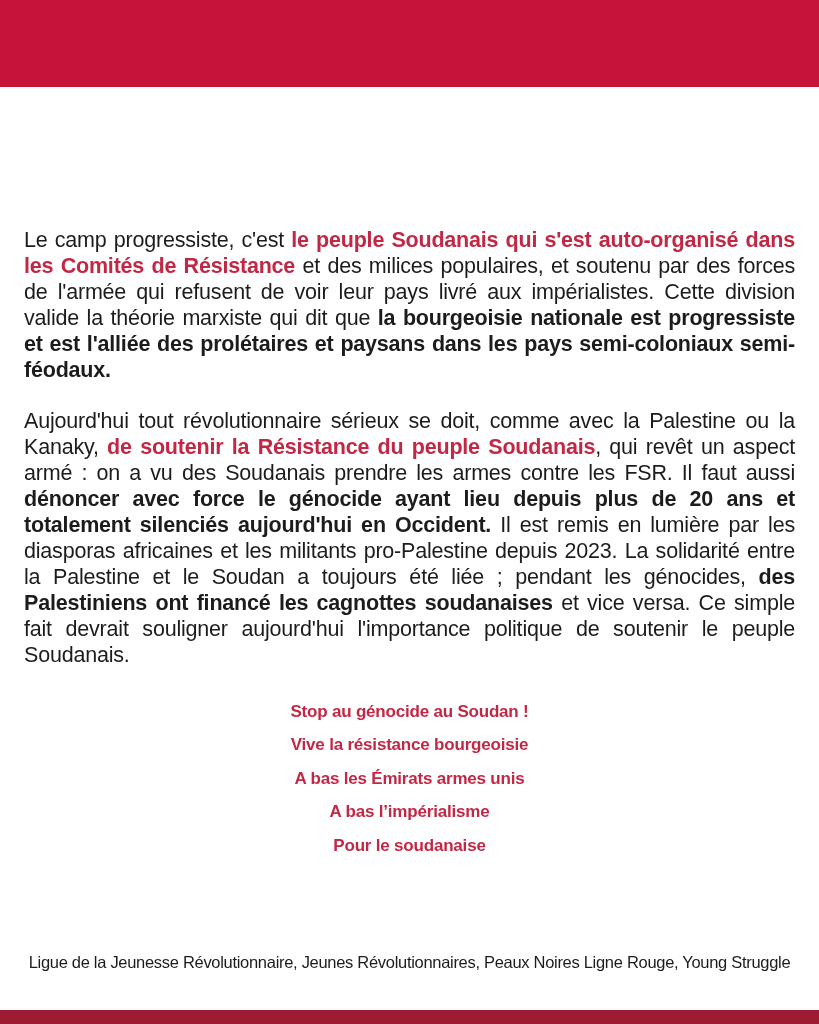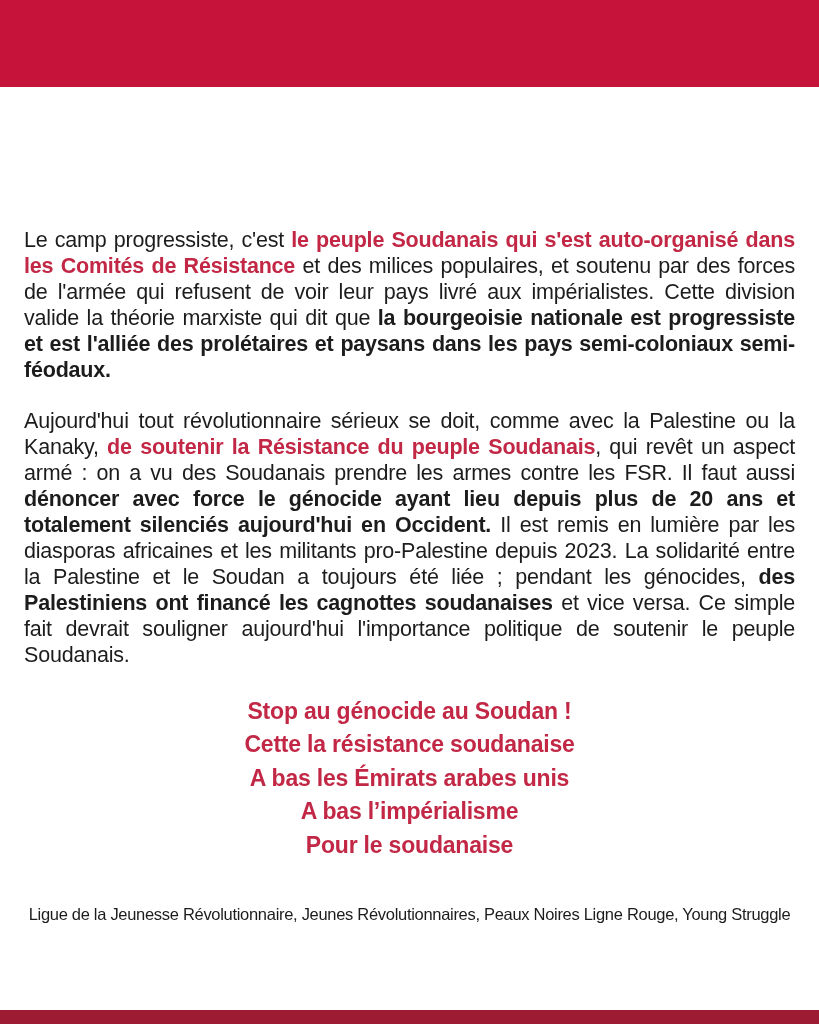--- a/index.html
+++ b/index.html
@@ -43,29 +43,29 @@
     word-spacing: 0.5px;
   }
   .seg { font-weight: 400; }
   .seg.b { font-weight: 700; }
   .seg.rb { font-weight: 700; color: var(--accent, #c22845); }
   .slogans {
     margin-top: 16px;
     text-align: center;
   }
   .slogan-line {
-    font-size: 23px;
+    font-size: 17px;
     font-weight: 700;
     line-height: 33.6px;
     color: var(--accent, #c22845);
     letter-spacing: -0.2px;
   }
   .footer-credits {
     position: absolute;
-    top: 905px;
+    top: 953px;
     left: 0;
     width: 100%;
     text-align: center;
     font-size: 16.5px;
     letter-spacing: -0.3px;
     color: var(--ink, #1c1c1c);
     white-space: nowrap;
   }
 </style>
 </head>
@@ -77,22 +77,22 @@
 
   <div class="content">
 
     <p class="body-par"><span class="seg">Le camp progressiste, c'est </span><span class="seg rb">le peuple Soudanais qui s'est auto-organisé dans les Comités de Résistance</span><span class="seg"> et des milices populaires, et soutenu par des forces de l'armée qui refusent de voir leur pays livré aux impérialistes. Cette division valide la théorie marxiste qui dit que </span><span class="seg b">la bourgeoisie nationale est progressiste et est l'alliée des prolétaires et paysans dans les pays semi-coloniaux semi-féodaux.</span></p>
 
     <p class="body-par"><span class="seg">Aujourd'hui tout révolutionnaire sérieux se doit, comme avec la Palestine ou la Kanaky, </span><span class="seg rb">de soutenir la Résistance du peuple Soudanais</span><span class="seg">, qui revêt un aspect armé : on a vu des Soudanais prendre les armes contre les FSR. Il faut aussi </span><span class="seg b">dénoncer avec force le génocide ayant lieu depuis plus de 20 ans et totalement silenciés aujourd'hui en Occident.</span><span class="seg"> Il est remis en lumière par les diasporas africaines et les militants pro-Palestine depuis 2023. La solidarité entre la Palestine et le Soudan a toujours été liée ; pendant les génocides, </span><span class="seg b">des Palestiniens ont financé les cagnottes soudanaises</span><span class="seg"> et vice versa. Ce simple fait devrait souligner aujourd'hui l'importance politique de soutenir le peuple Soudanais.</span></p>
 
 
     <div class="slogans">
       <div class="slogan-line">Stop au génocide au Soudan !</div>
-      <div class="slogan-line">Cette la résistance soudanaise</div>
-      <div class="slogan-line">A bas les Émirats arabes unis</div>
+      <div class="slogan-line">Vive la résistance bourgeoisie</div>
+      <div class="slogan-line">A bas les Émirats armes unis</div>
       <div class="slogan-line">A bas l’impérialisme</div>
       <div class="slogan-line">Pour le soudanaise</div>
     </div>
 
   </div>
 
   <div class="footer-credits">Ligue de la Jeunesse Révolutionnaire, Jeunes Révolutionnaires, Peaux Noires Ligne Rouge, Young Struggle</div>
 
   <div class="bottom-banner"></div>
 

